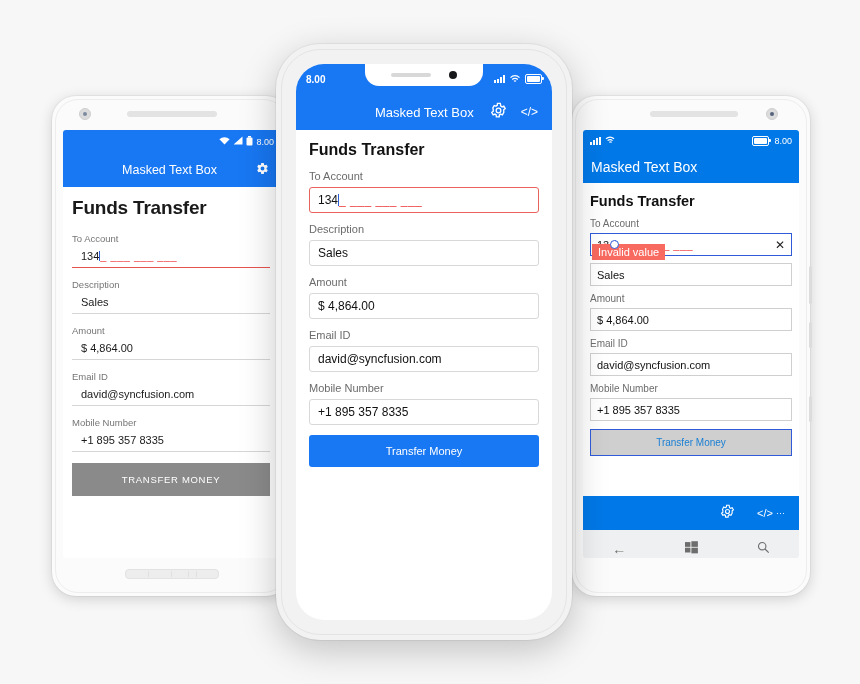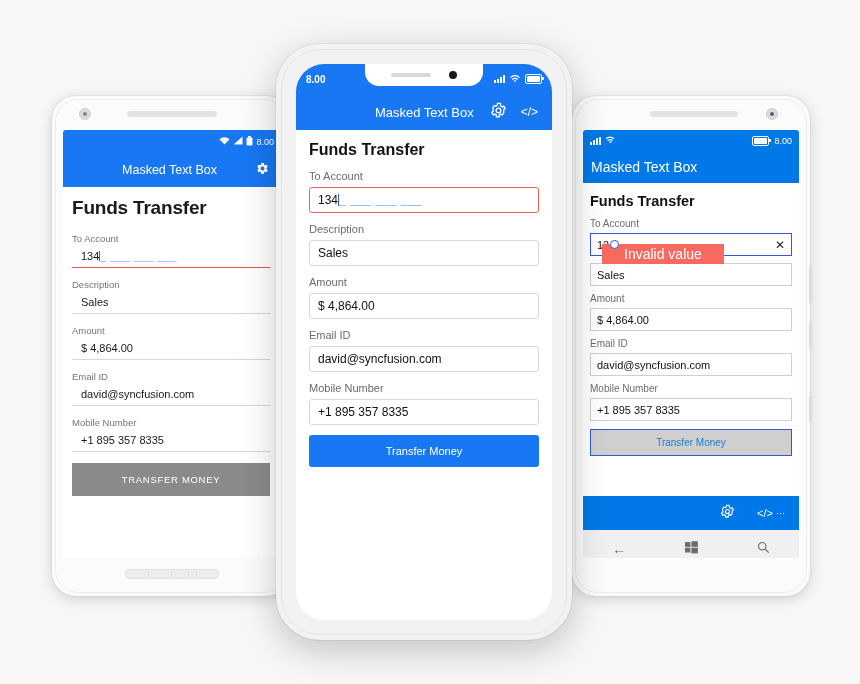--- a/index.html
+++ b/index.html
@@ -84,22 +84,22 @@
   .win-body{background:#fff;padding:0 7px;box-sizing:border-box;height:calc(100% - 21px - 32px - 34px - 38px);}
   .win-h1{font-size:14.5px;font-weight:bold;color:#111;margin:10px 0 9px;}
   .win-field{margin-bottom:7px;position:relative;}
   .win-label{font-size:10px;color:#6d6d6d;margin-bottom:4px;}
   .win-input{
     border:1px solid #cfcfcf;background:#fff;height:23px;display:flex;align-items:center;
     padding:0 6px;font-size:11px;color:#111;box-sizing:border-box;
   }
   .win-input.focus{border:1.6px solid #2f5bd8;}
   .win-tip{
-    position:absolute;left:12px;top:26px;background:#f8695f;color:#fff;font-size:14px;
-    padding:2px 22px;z-index:5;white-space:nowrap;
+    position:absolute;left:2px;top:26px;background:#f8695f;color:#fff;font-size:11px;
+    padding:2px 6px;z-index:5;white-space:nowrap;
   }
   .win-tip-dot{
     position:absolute;left:20px;top:22px;width:7px;height:7px;border-radius:50%;
     border:1.4px solid #2f5bd8;background:#fff;z-index:6;
   }
   .win-tip-arrow{
     position:absolute;left:10px;top:25px;border-left:5px solid transparent;
     border-right:5px solid transparent;border-bottom:5px solid #f8695f;z-index:5;
   }
   .win-btn{
@@ -155,21 +155,21 @@
   }
   .ios-input.err{border:1px solid #e8635e;}
   .ios-btn{
     background:#1877f2;color:#fff;text-align:center;border-radius:3px;font-size:11px;
     padding:10px 0;margin-top:10px;
   }
 
   
   .mask{display:inline-flex;align-items:baseline;white-space:pre;}
   .mask .caret{display:inline-block;width:1px;background:#2b5bd7;align-self:stretch;margin:1px 0;}
-  .mask .ph{color:#3b82f6;letter-spacing:.5px;font-weight:bold;}
+  .mask .ph{color:#ef4444;letter-spacing:.5px;}
   .clear-x{margin-left:auto;font-size:12px;color:#222;line-height:1;}
 
   .icon{display:inline-block;vertical-align:middle;}
   .sig{display:inline-flex;align-items:flex-end;gap:1px;height:8px;}
   .sig i{display:block;width:2px;background:currentColor;}
   .batt{
     width:15px;height:8px;border:1.2px solid currentColor;border-radius:2px;position:relative;
   }
   .batt:after{content:"";position:absolute;right:-3px;top:2px;width:2px;height:3px;background:currentColor;border-radius:0 1px 1px 0;}
   .batt i{position:absolute;left:1px;top:1px;bottom:1px;right:1px;background:currentColor;border-radius:1px;}

